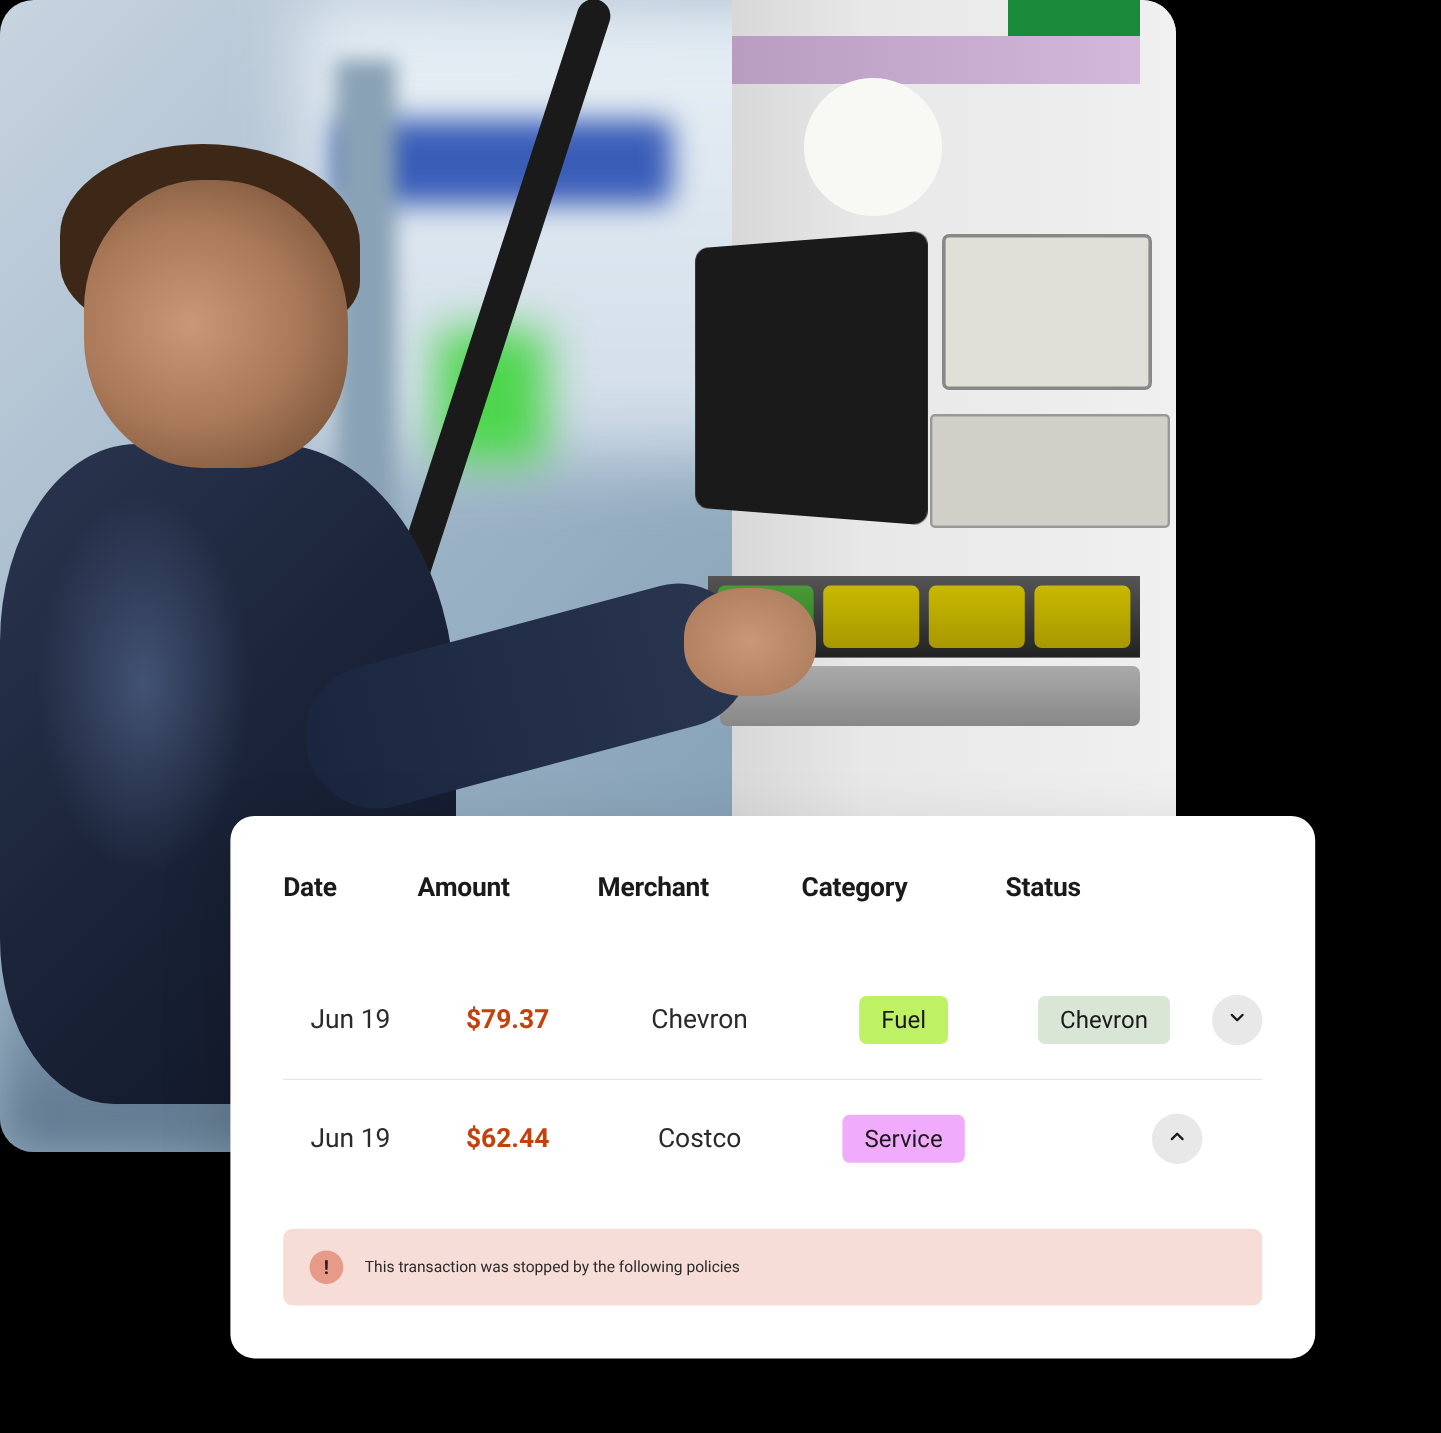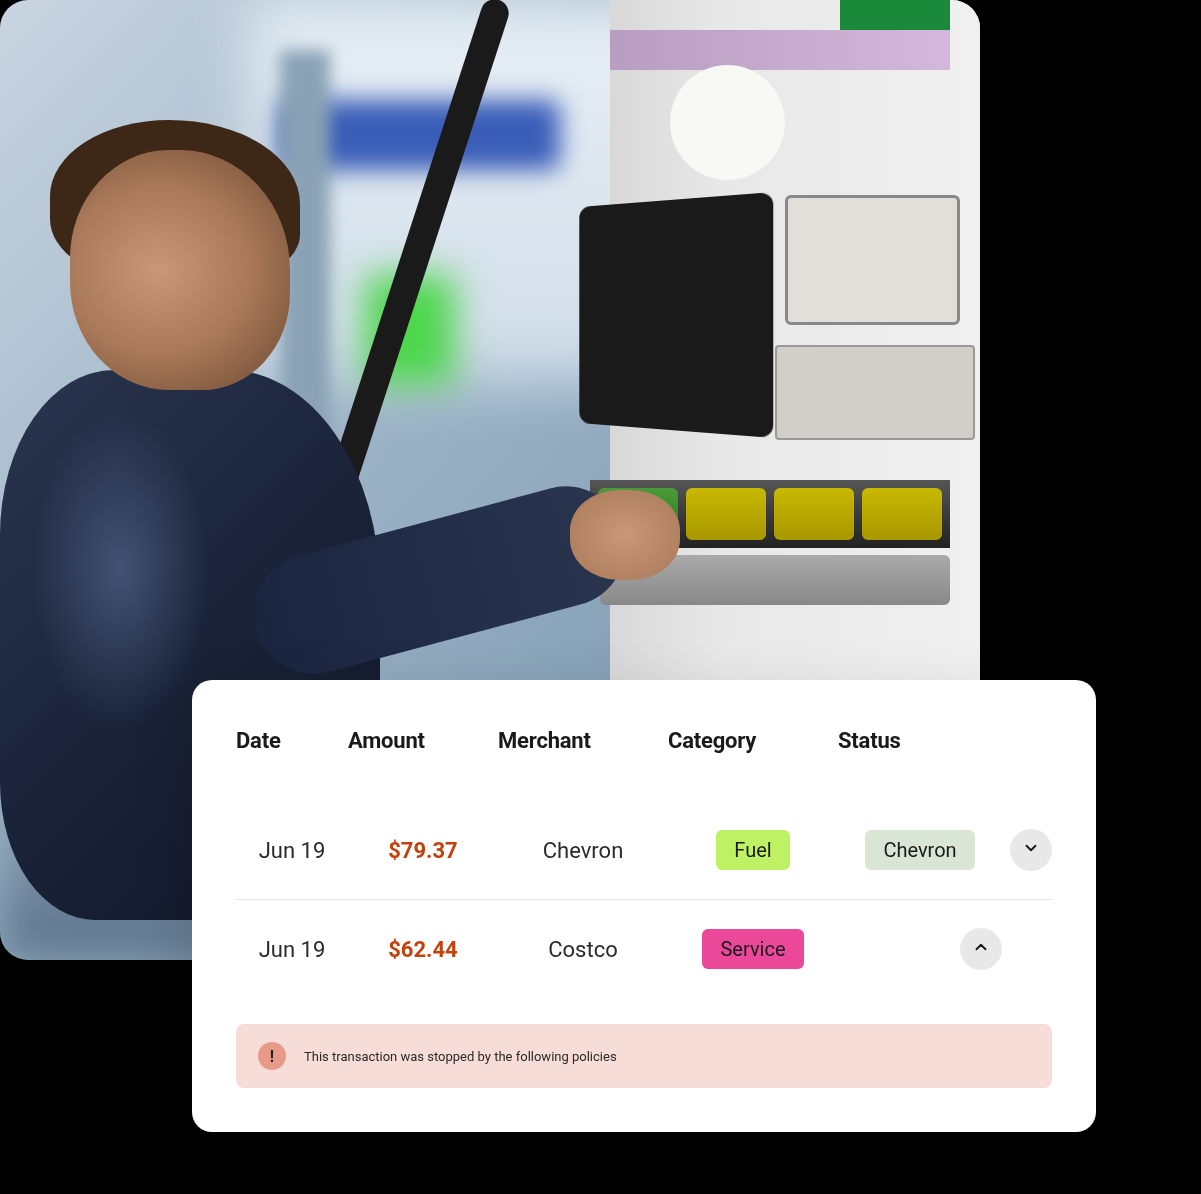--- a/index.html
+++ b/index.html
@@ -288,21 +288,21 @@
       padding: 8px 18px;
       border-radius: 6px;
       font-size: 20px;
       color: #1a1a1a;
       font-weight: 400;
     }
     .badge.fuel {
       background: #bef264;
     }
     .badge.service {
-      background: #ec4899;
+      background: #f0abfc;
     }
     .badge.accepted {
       background: #d9e5d5;
     }
     .badge.declined {
       background: #f5d5d0;
     }
     .expand-btn {
       width: 42px;
       height: 42px;

